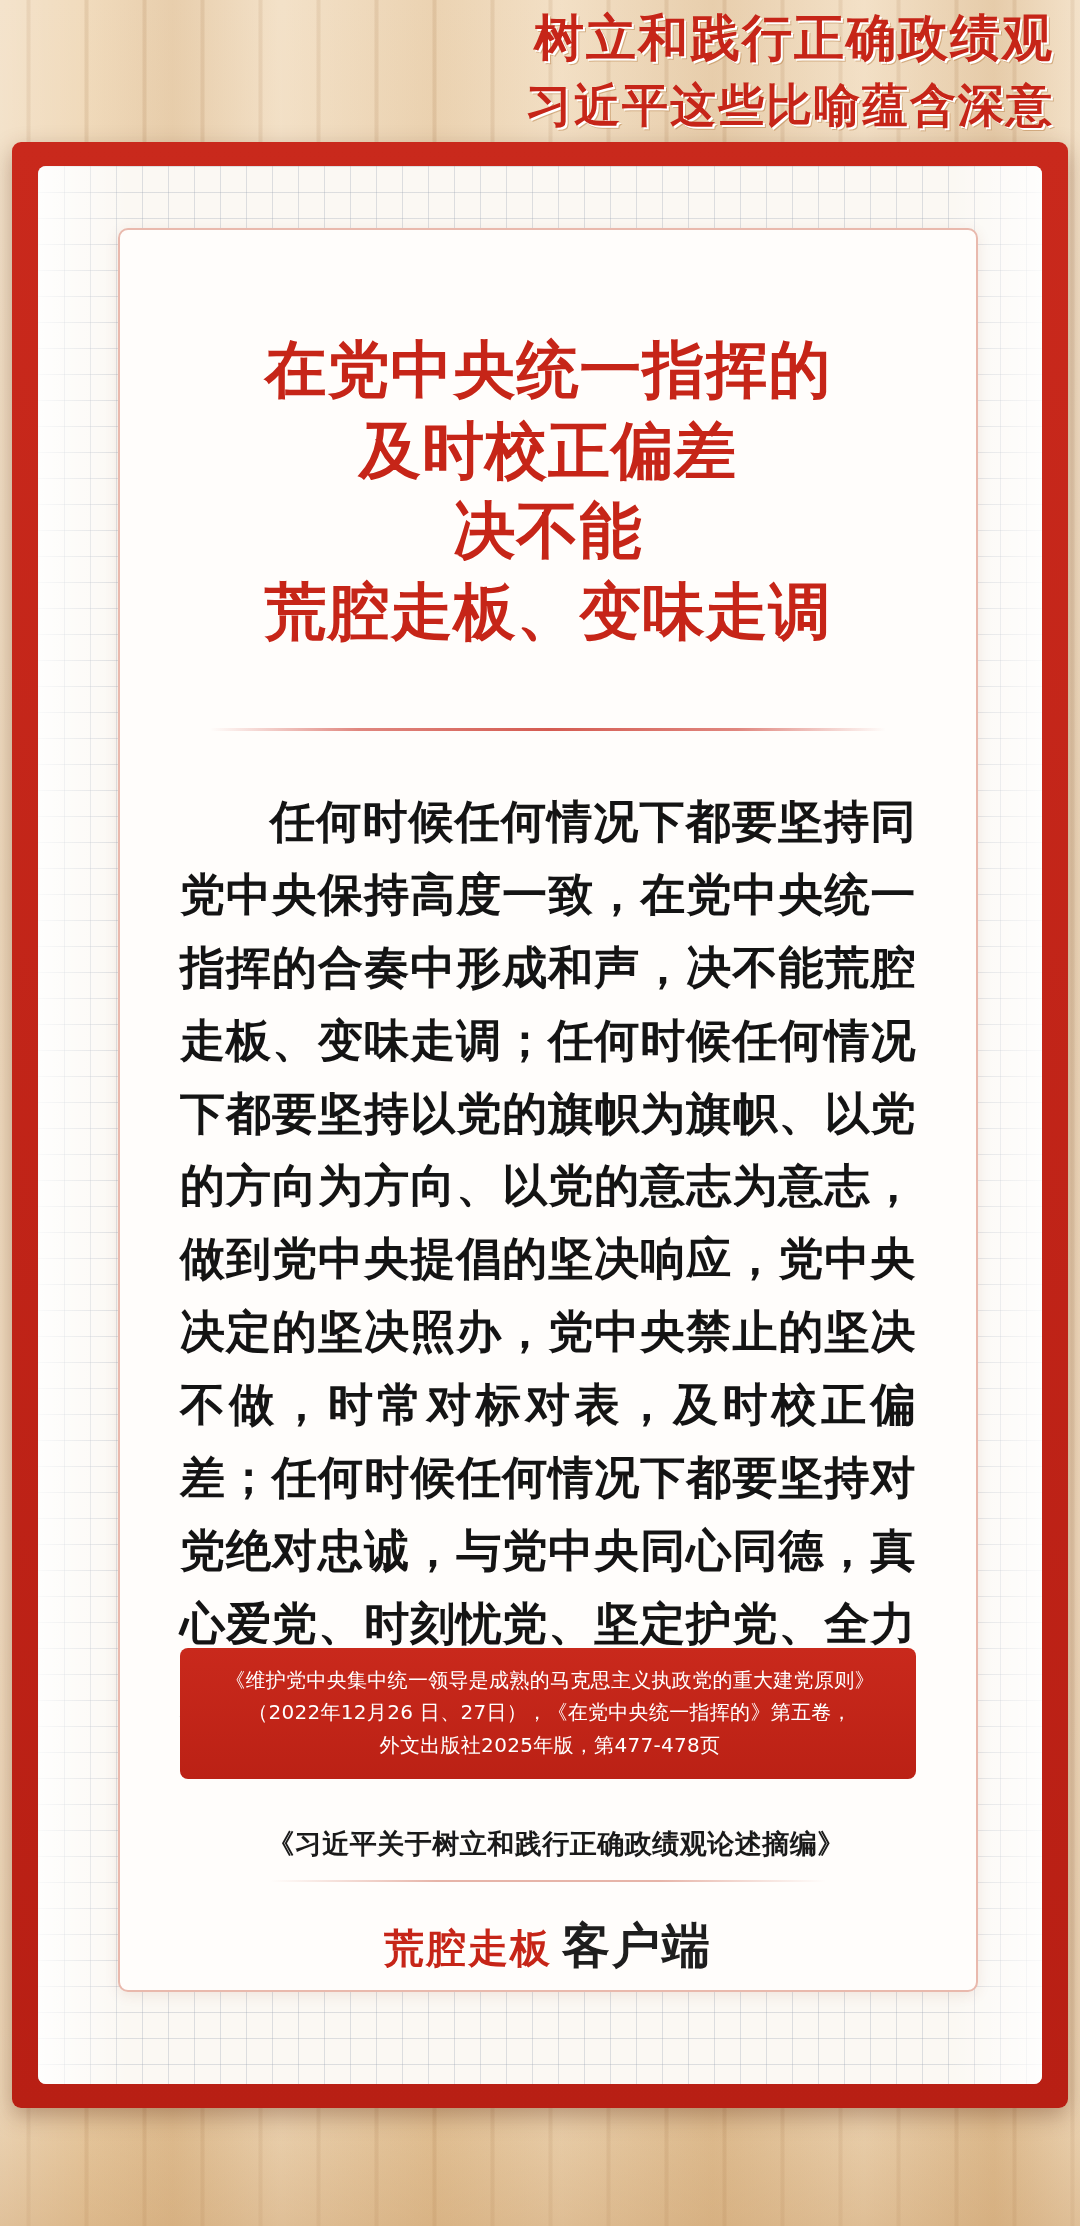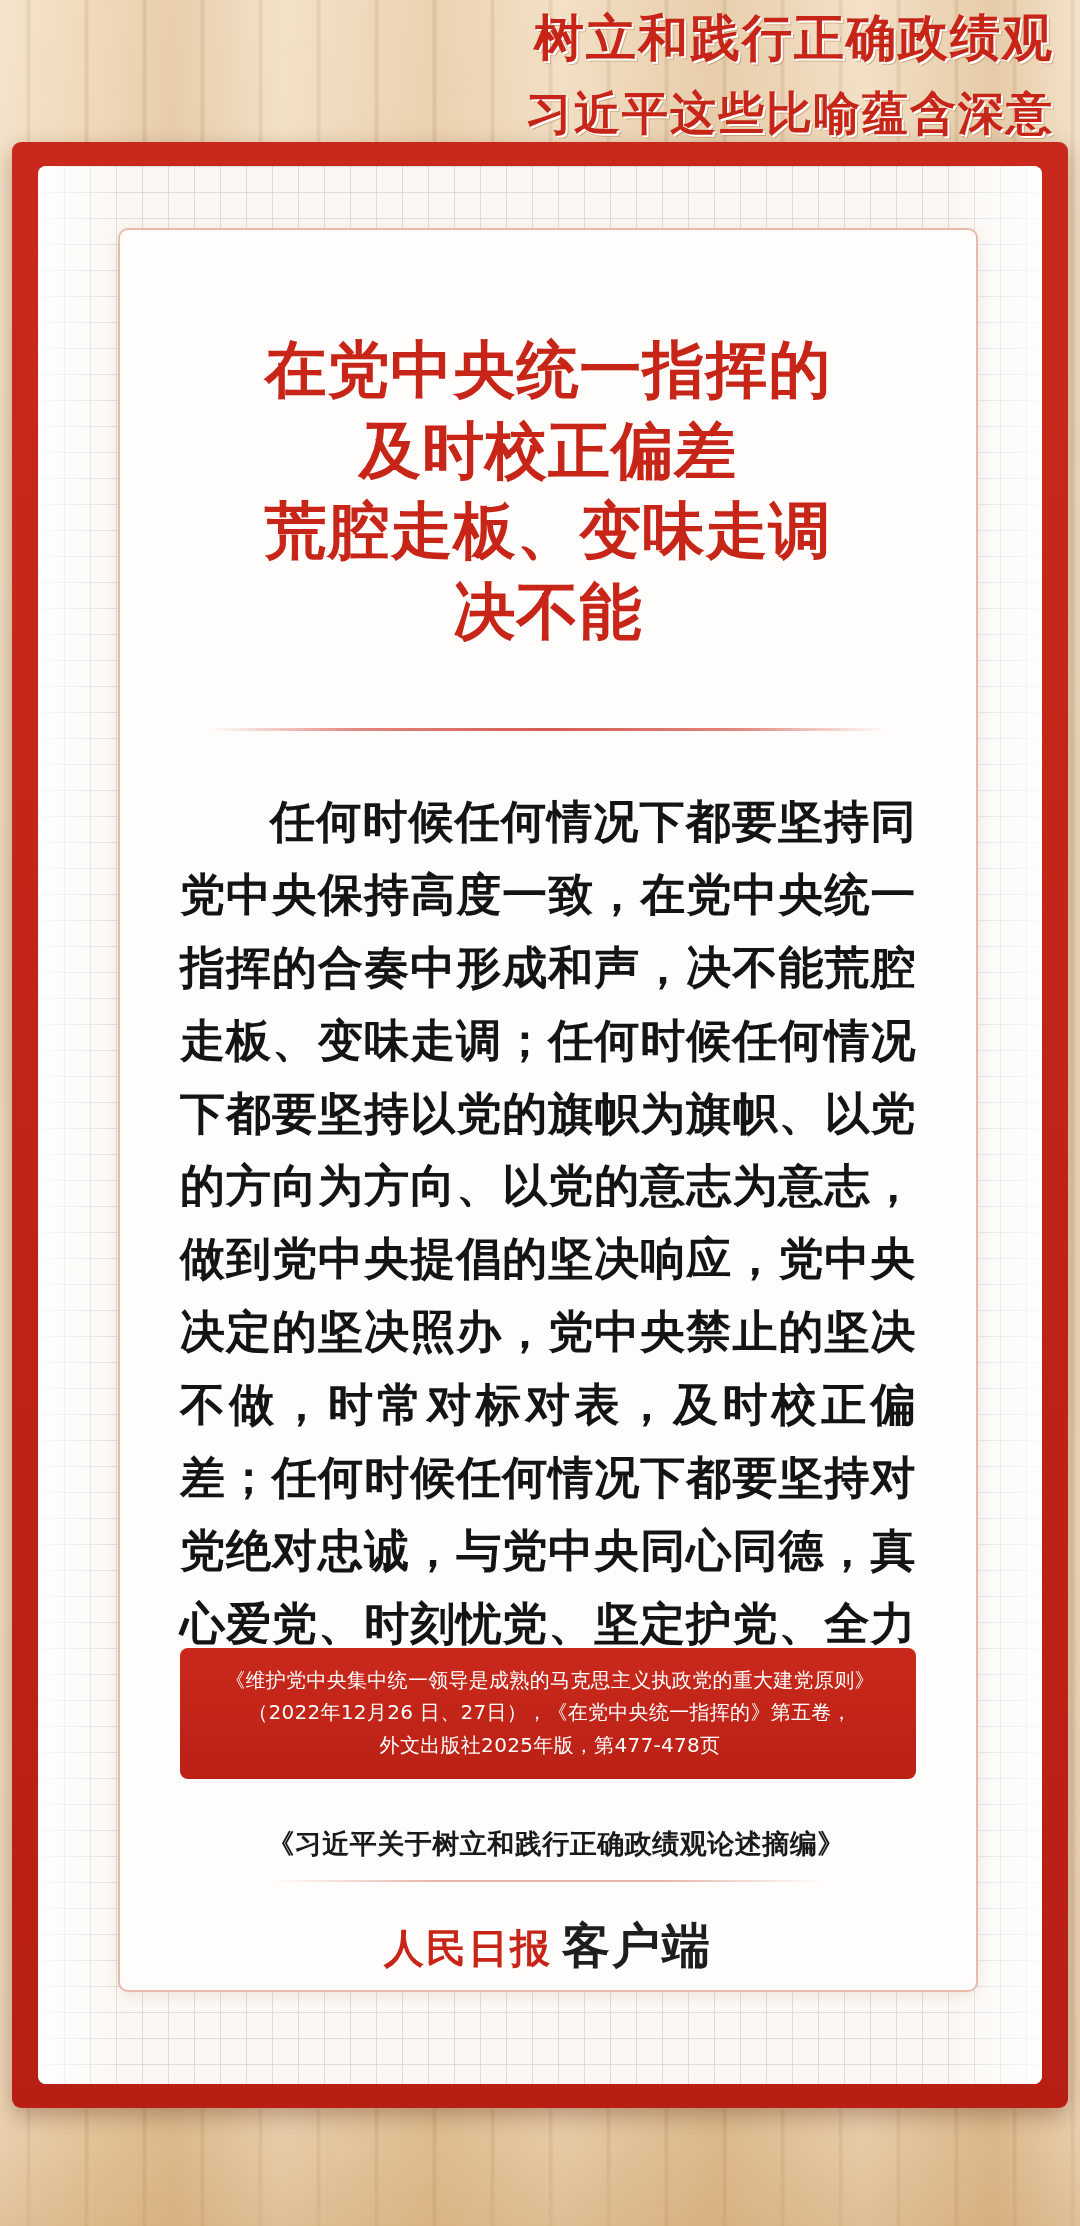--- a/index.html
+++ b/index.html
@@ -63,21 +63,21 @@
     font-family: "DejaVu Sans", "Liberation Sans", sans-serif;
     font-weight: bold;
     color: #c62518;
     letter-spacing: 2px;
     text-shadow:
       2px 2px 0 #ffffff,
       3px 3px 0 rgba(180,120,60,0.45);
     line-height: 1.14;
   }
   .header .line1 { font-size: 50px; }
-  .header .line2 { font-size: 46px; margin-top: 20px; }
+  .header .line2 { font-size: 46px; margin-top: 12px; }
 
   
   .red-card {
     position: absolute;
     left: 12px;
     top: 142px;
     width: 1056px;
     height: 1966px;
     background: linear-gradient(180deg, #c9291c 0%, #b81f14 100%);
     border-radius: 9px;
@@ -263,40 +263,40 @@
 
   <div class="red-card">
 
     <div class="grid-paper">
 
       <div class="panel">
 
         <div class="headline">
           <div class="hl">在党中央统一指挥的</div>
           <div class="hl">及时校正偏差</div>
+          <div class="hl">决不能</div>
           <div class="hl">荒腔走板、变味走调</div>
-          <div class="hl">决不能</div>
         </div>
 
         <div class="divider"></div>
 
         <div class="body-text">任何时候任何情况下都要坚持同党中央保持高度一致，在党中央统一指挥的合奏中形成和声，决不能荒腔走板、变味走调；任何时候任何情况下都要坚持以党的旗帜为旗帜、以党的方向为方向、以党的意志为意志，做到党中央提倡的坚决响应，党中央决定的坚决照办，党中央禁止的坚决不做，时常对标对表，及时校正偏差；任何时候任何情况下都要坚持对党绝对忠诚，与党中央同心同德，真心爱党、时刻忧党、坚定护党、全力兴党。</div>
 
         <div class="source-box">
           <span class="sline">《维护党中央集中统一领导是成熟的马克思主义执政党的重大建党原则》</span>
           <span class="sline">（2022年12月26 日、27日），《在党中央统一指挥的》第五卷，</span>
           <span class="sline">外文出版社2025年版，第477-478页</span>
         </div>
 
         <div class="footer-cite">《习近平关于树立和践行正确政绩观论述摘编》</div>
 
         <div class="footer-rule"></div>
 
         <div class="brand">
-          <span class="brand-red">人民日报</span><span class="brand-dark">客户端</span>
+          <span class="brand-red">荒腔走板</span><span class="brand-dark">客户端</span>
         </div>
 
       </div>
     </div>
   </div>
 
   <div class="bottom-shade"></div>
 </div>
 
 </body></html>

